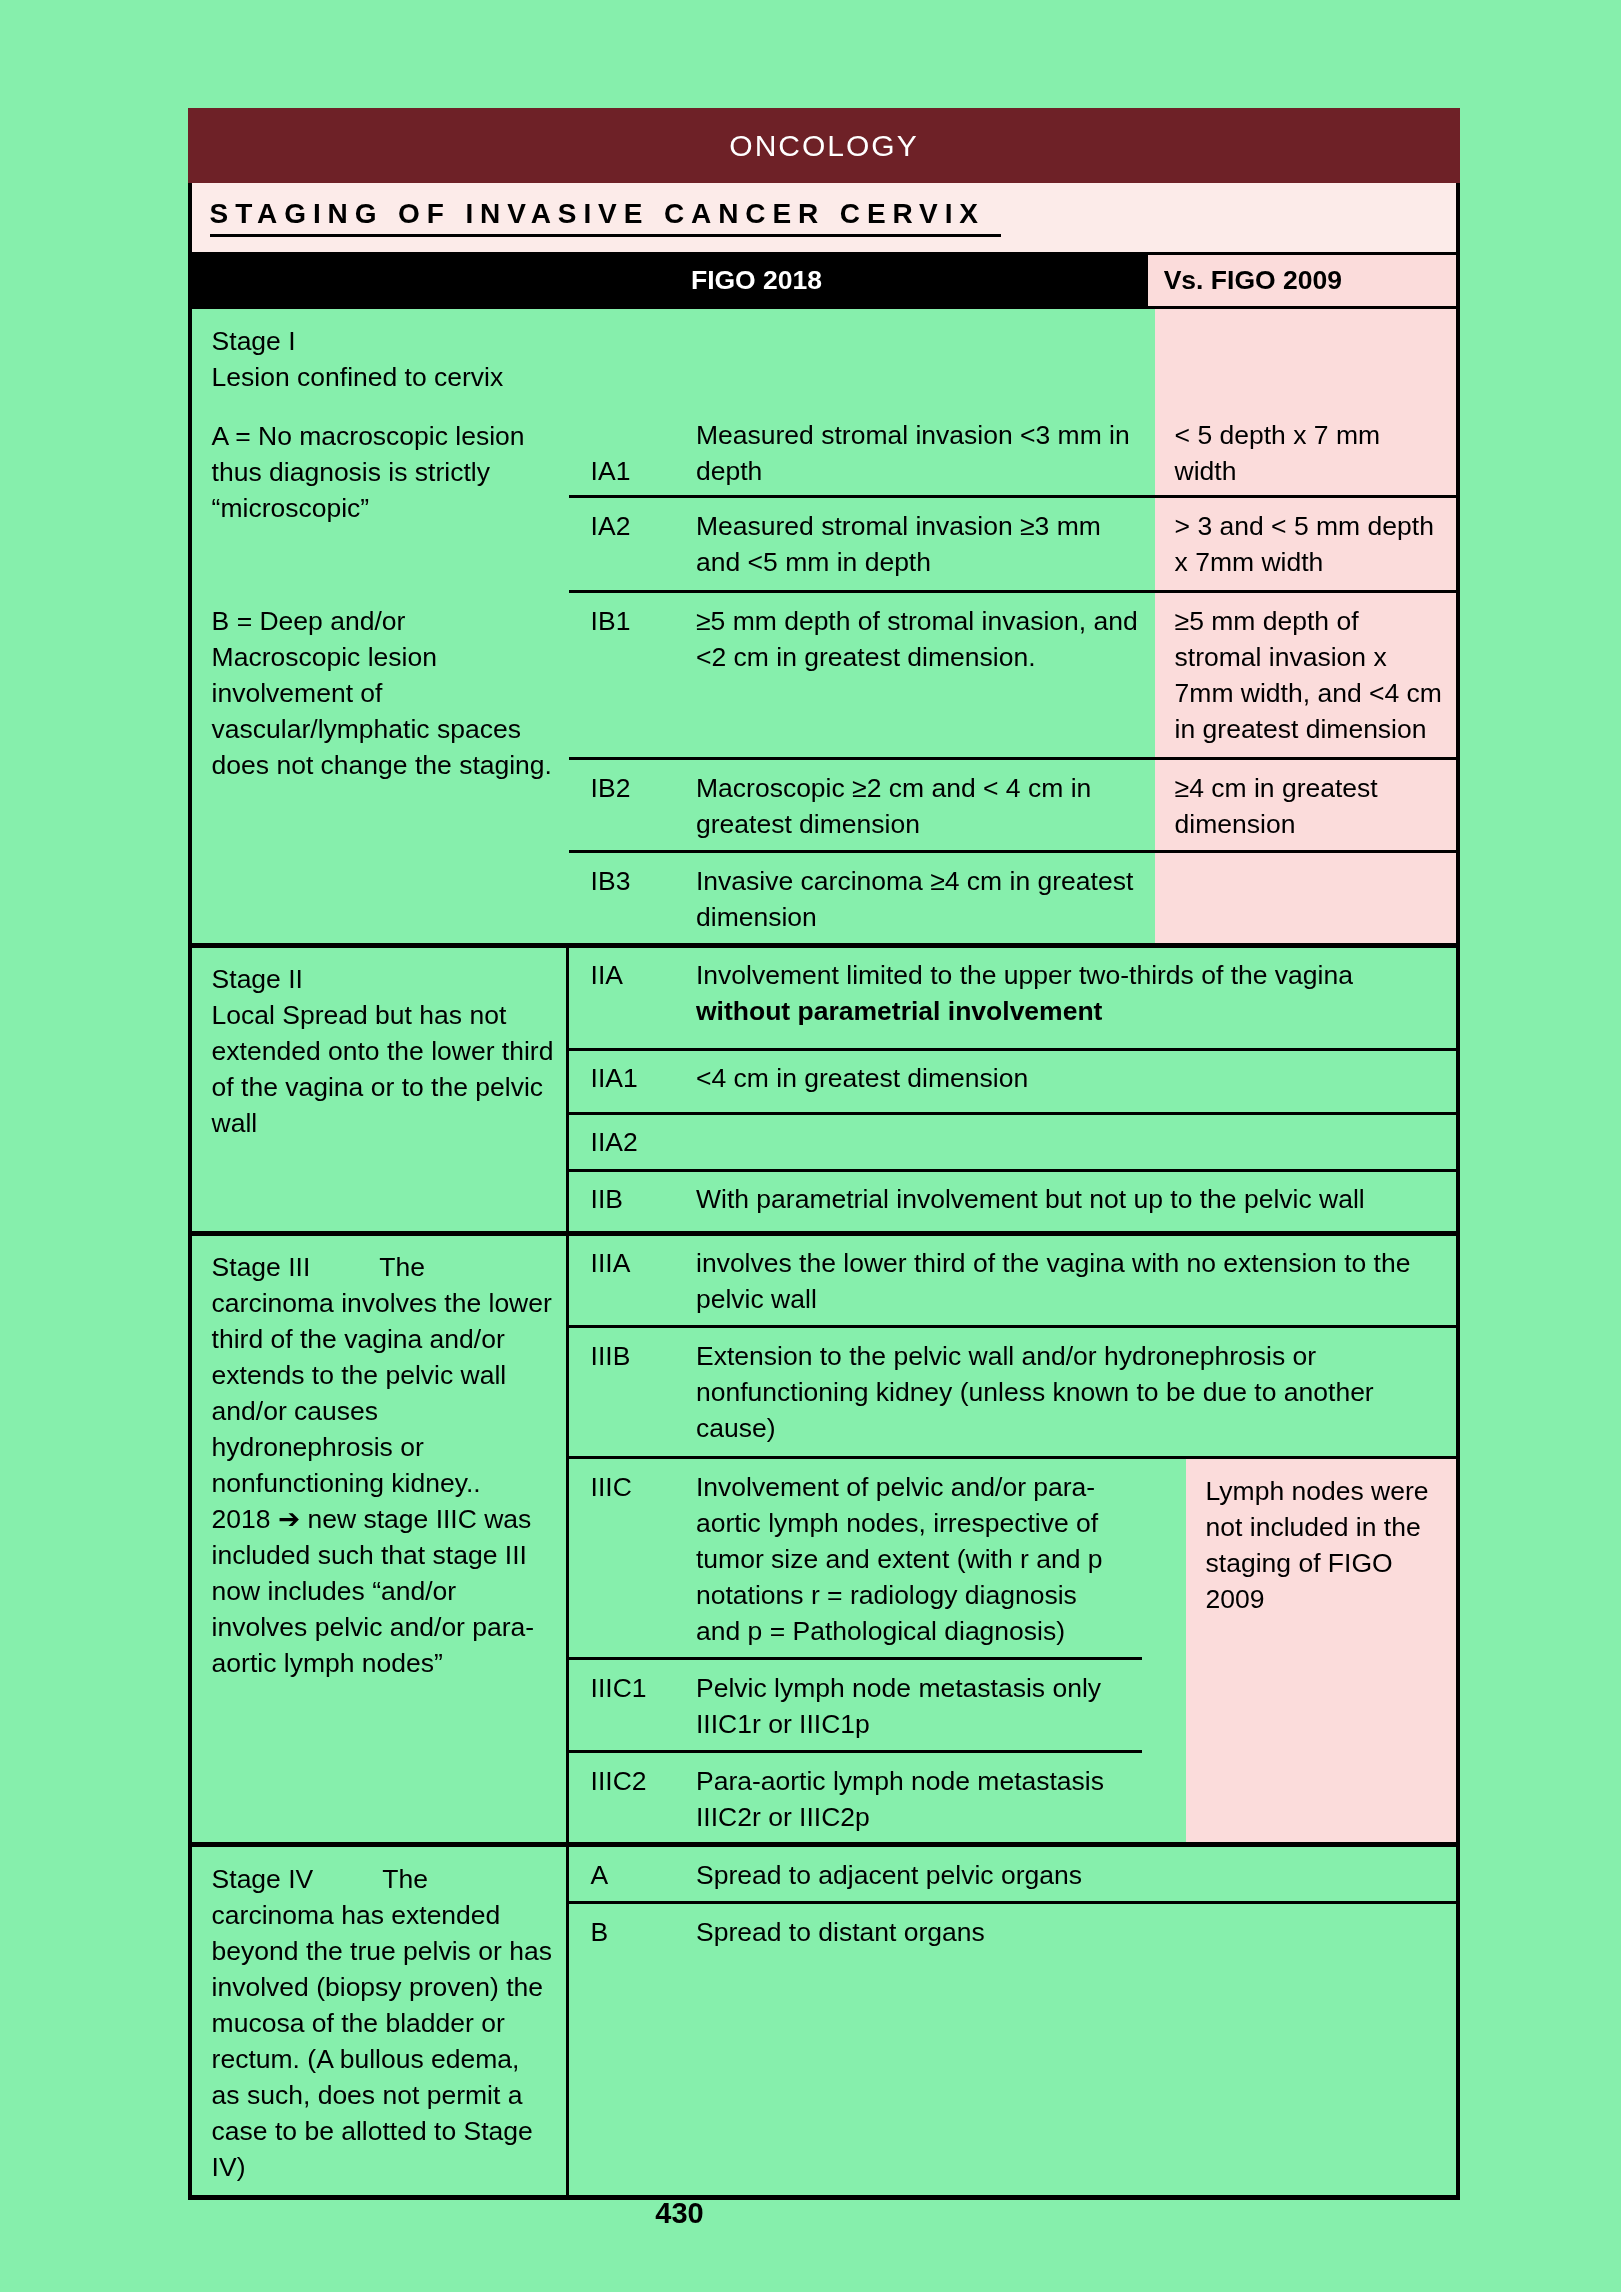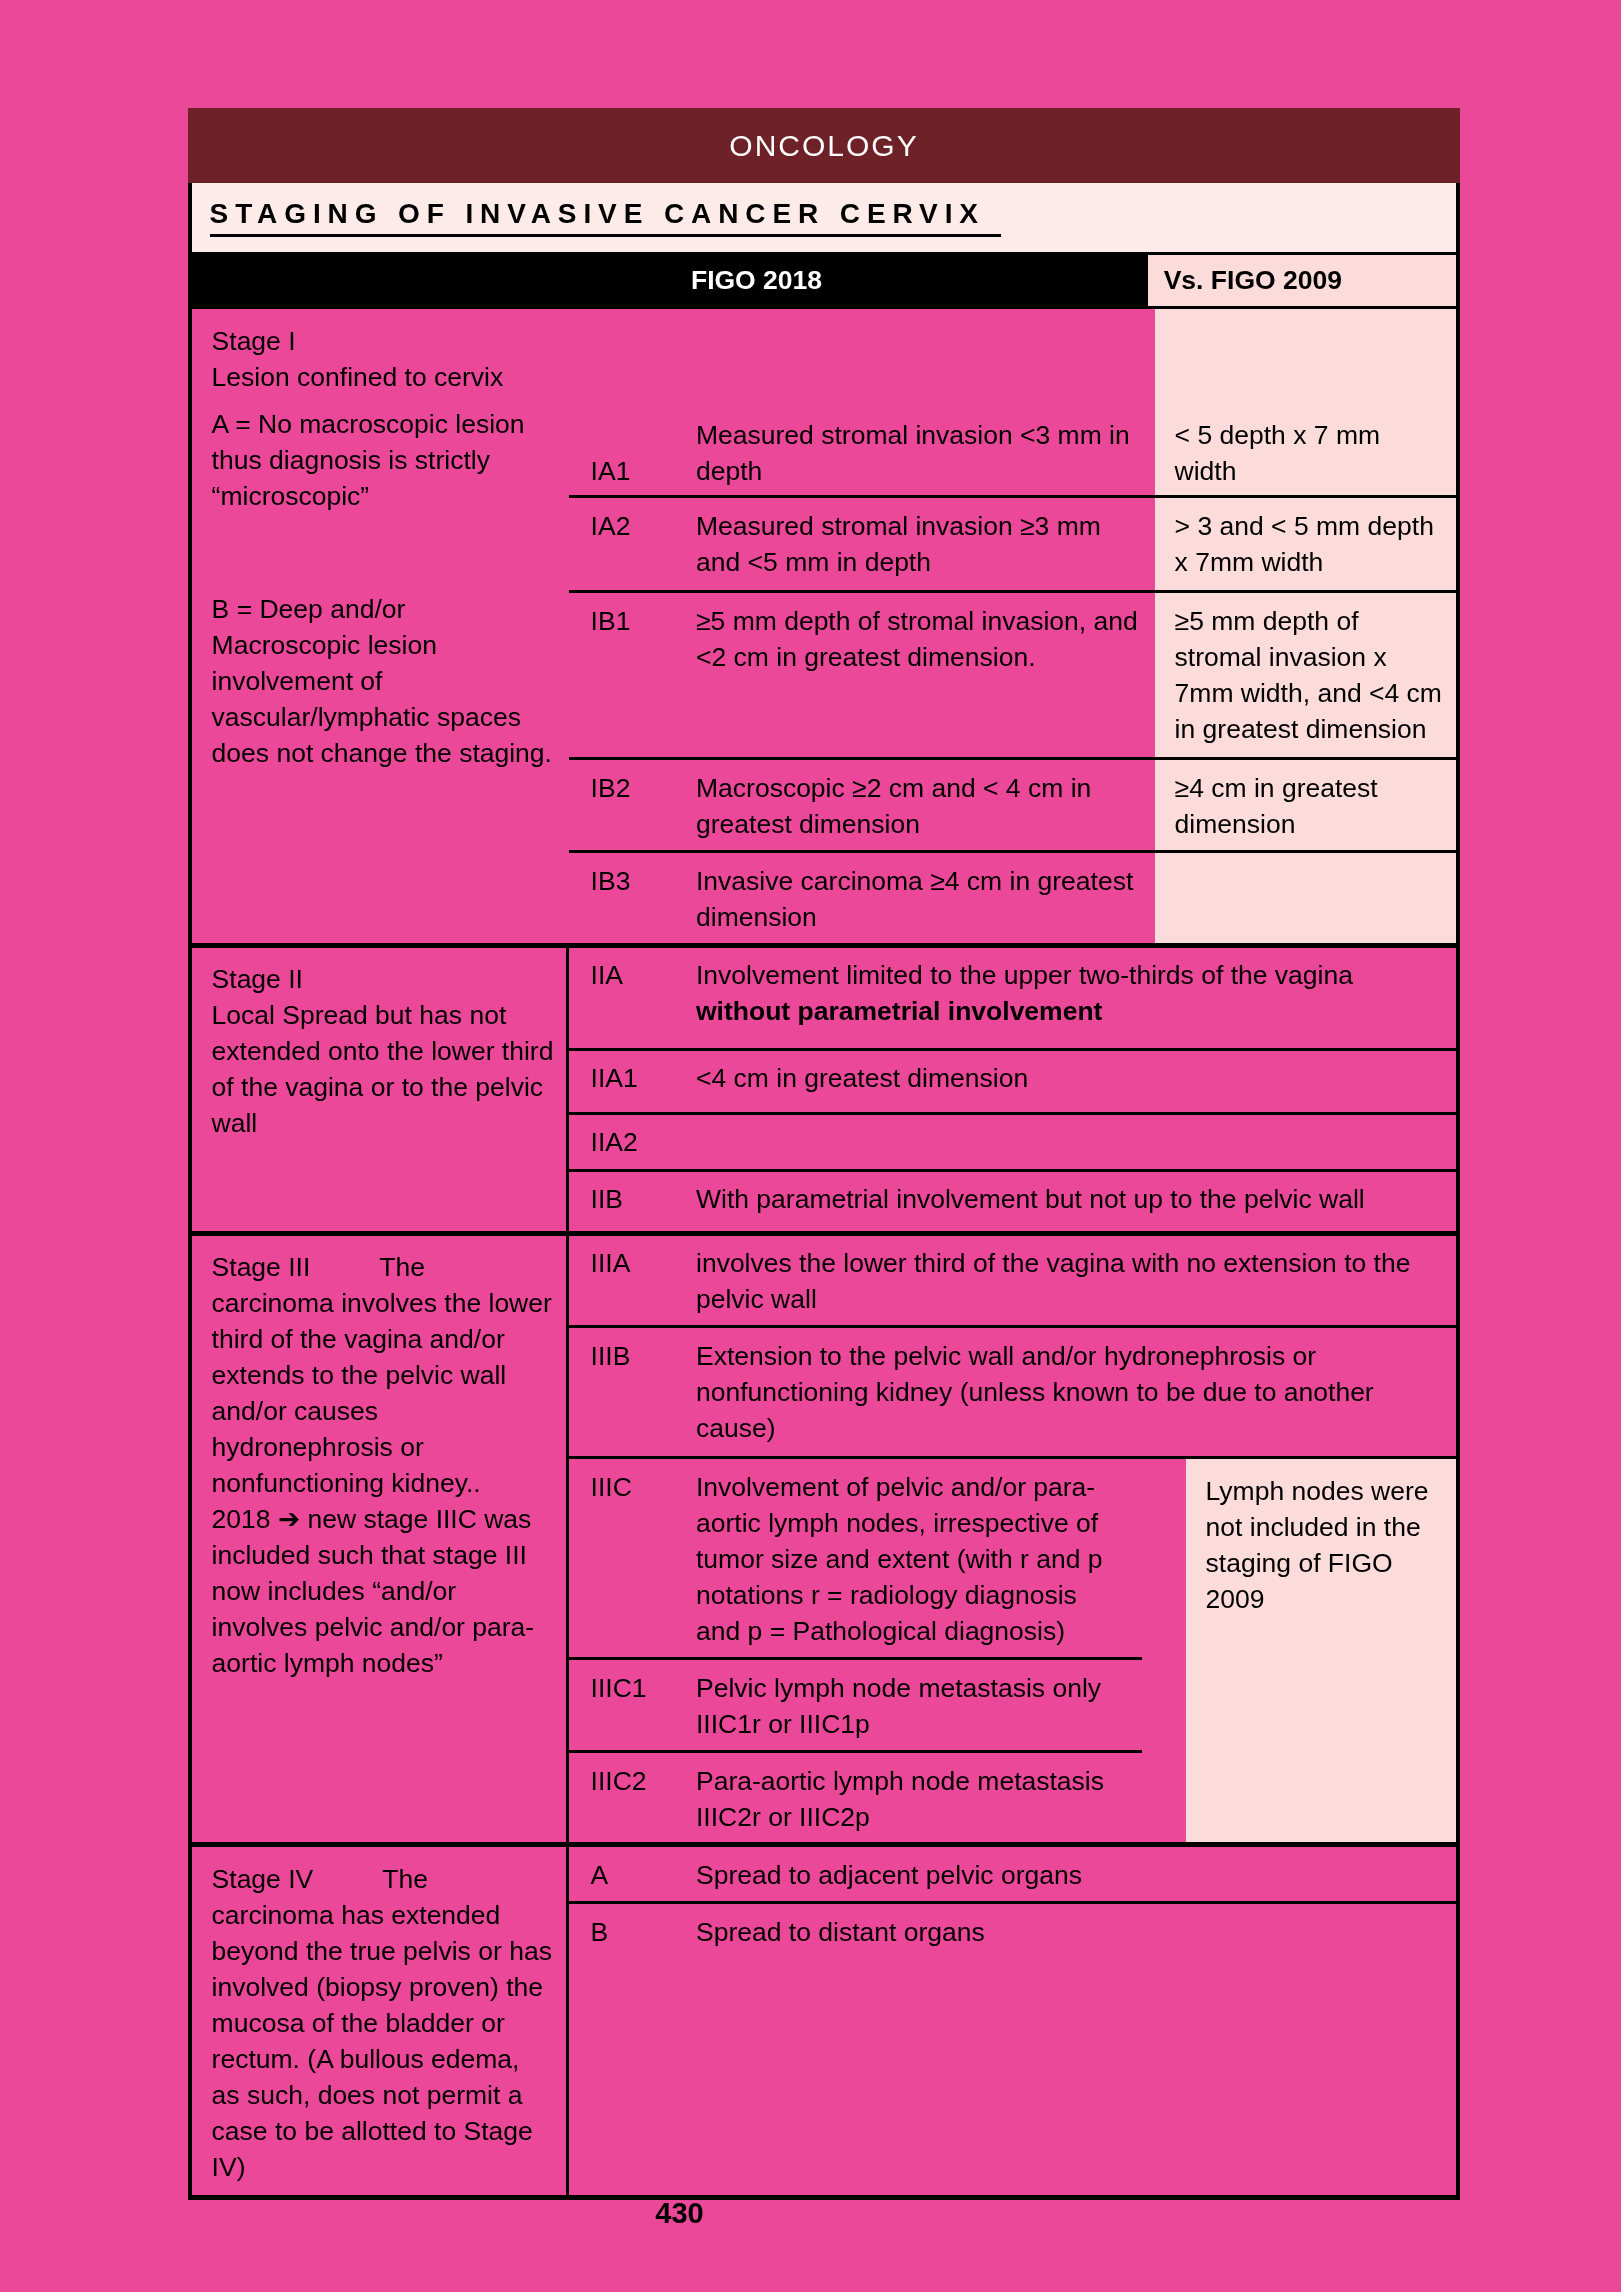--- a/index.html
+++ b/index.html
@@ -4,21 +4,21 @@
 <style>
   :root{
     --maroon:#6e2127;
     --pink-band:#fcebe9;
     --pink-cell:#fbdcdb;
     --ink:#000;
   }
   *{box-sizing:border-box;margin:0;padding:0;}
   html,body{margin:0;padding:0;background:#fff;}
   body{font-family:"Liberation Sans","DejaVu Sans",sans-serif;color:var(--ink);}
-  .page{position:relative;width:1621px;height:2293px;background:#ec4899;overflow:hidden;}
+  .page{position:relative;width:1621px;height:2293px;background:#86efac;overflow:hidden;}
   .content{position:absolute;left:188px;top:108px;width:1272px;}
   .banner{height:75px;background:var(--maroon);color:#fff;display:flex;align-items:center;justify-content:center;
           font-size:30px;letter-spacing:2px;}
   .bordered{border-left:4.9px solid var(--ink);border-right:4.9px solid var(--ink);border-bottom:5.9px solid var(--ink);}
   .title-band{height:69px;background:var(--pink-band);display:flex;align-items:center;padding-left:17.6px;}
   .title-text{font-weight:bold;font-size:28px;letter-spacing:6.9px;border-bottom:3.9px solid var(--ink);
               padding:0 15.7px 4.9px 0;white-space:nowrap;}
   .head-row{display:flex;height:57px;background:#000;}
   .head-2018{flex:1;display:flex;align-items:center;justify-content:center;padding-left:176px;
              color:#fff;font-weight:bold;font-size:26.5px;}
@@ -40,21 +40,21 @@
   .row.balign .code,.row.balign .desc,.row.balign .pinkcell{
     display:flex;flex-direction:column;justify-content:flex-end;padding-bottom:5.9px;}
   .h193{min-height:189px}.h97{min-height:95px}.h170{min-height:167px}.h95{min-height:93px}.h80{min-height:78px;flex:1}
   .h105{min-height:103px}.h65{min-height:64px}.h58{min-height:57px}.h60{min-height:59px;flex:1}
   .h92{min-height:90px}.h134{min-height:131px}
   .h205{min-height:201px}.h94{min-height:92px}.h89{min-height:87px;flex:1}
   .h55{min-height:54px}.hfill{flex:1}
   .subgroup{display:flex;flex:1;}
   .subrows{display:flex;flex-direction:column;flex:0 0 573px;}
   .pinktall{flex:1;background:var(--pink-cell);padding:13.7px 9.8px 7.8px 19.6px;margin-left:44px;}
-  .note-a{margin-top:11px;}
+  .note-a{margin-top:23px;}
   .note-b{margin-top:77px;}
   .stage2-desc{margin-top:0;}
   .tab{display:inline-block;width:69px;}
   .boldline{font-weight:bold;display:block;}
   .page-number{position:absolute;top:2197px;left:0;width:1359px;text-align:center;
                font-size:29px;font-weight:bold;}
 </style>
 </head>
 <body>
 

